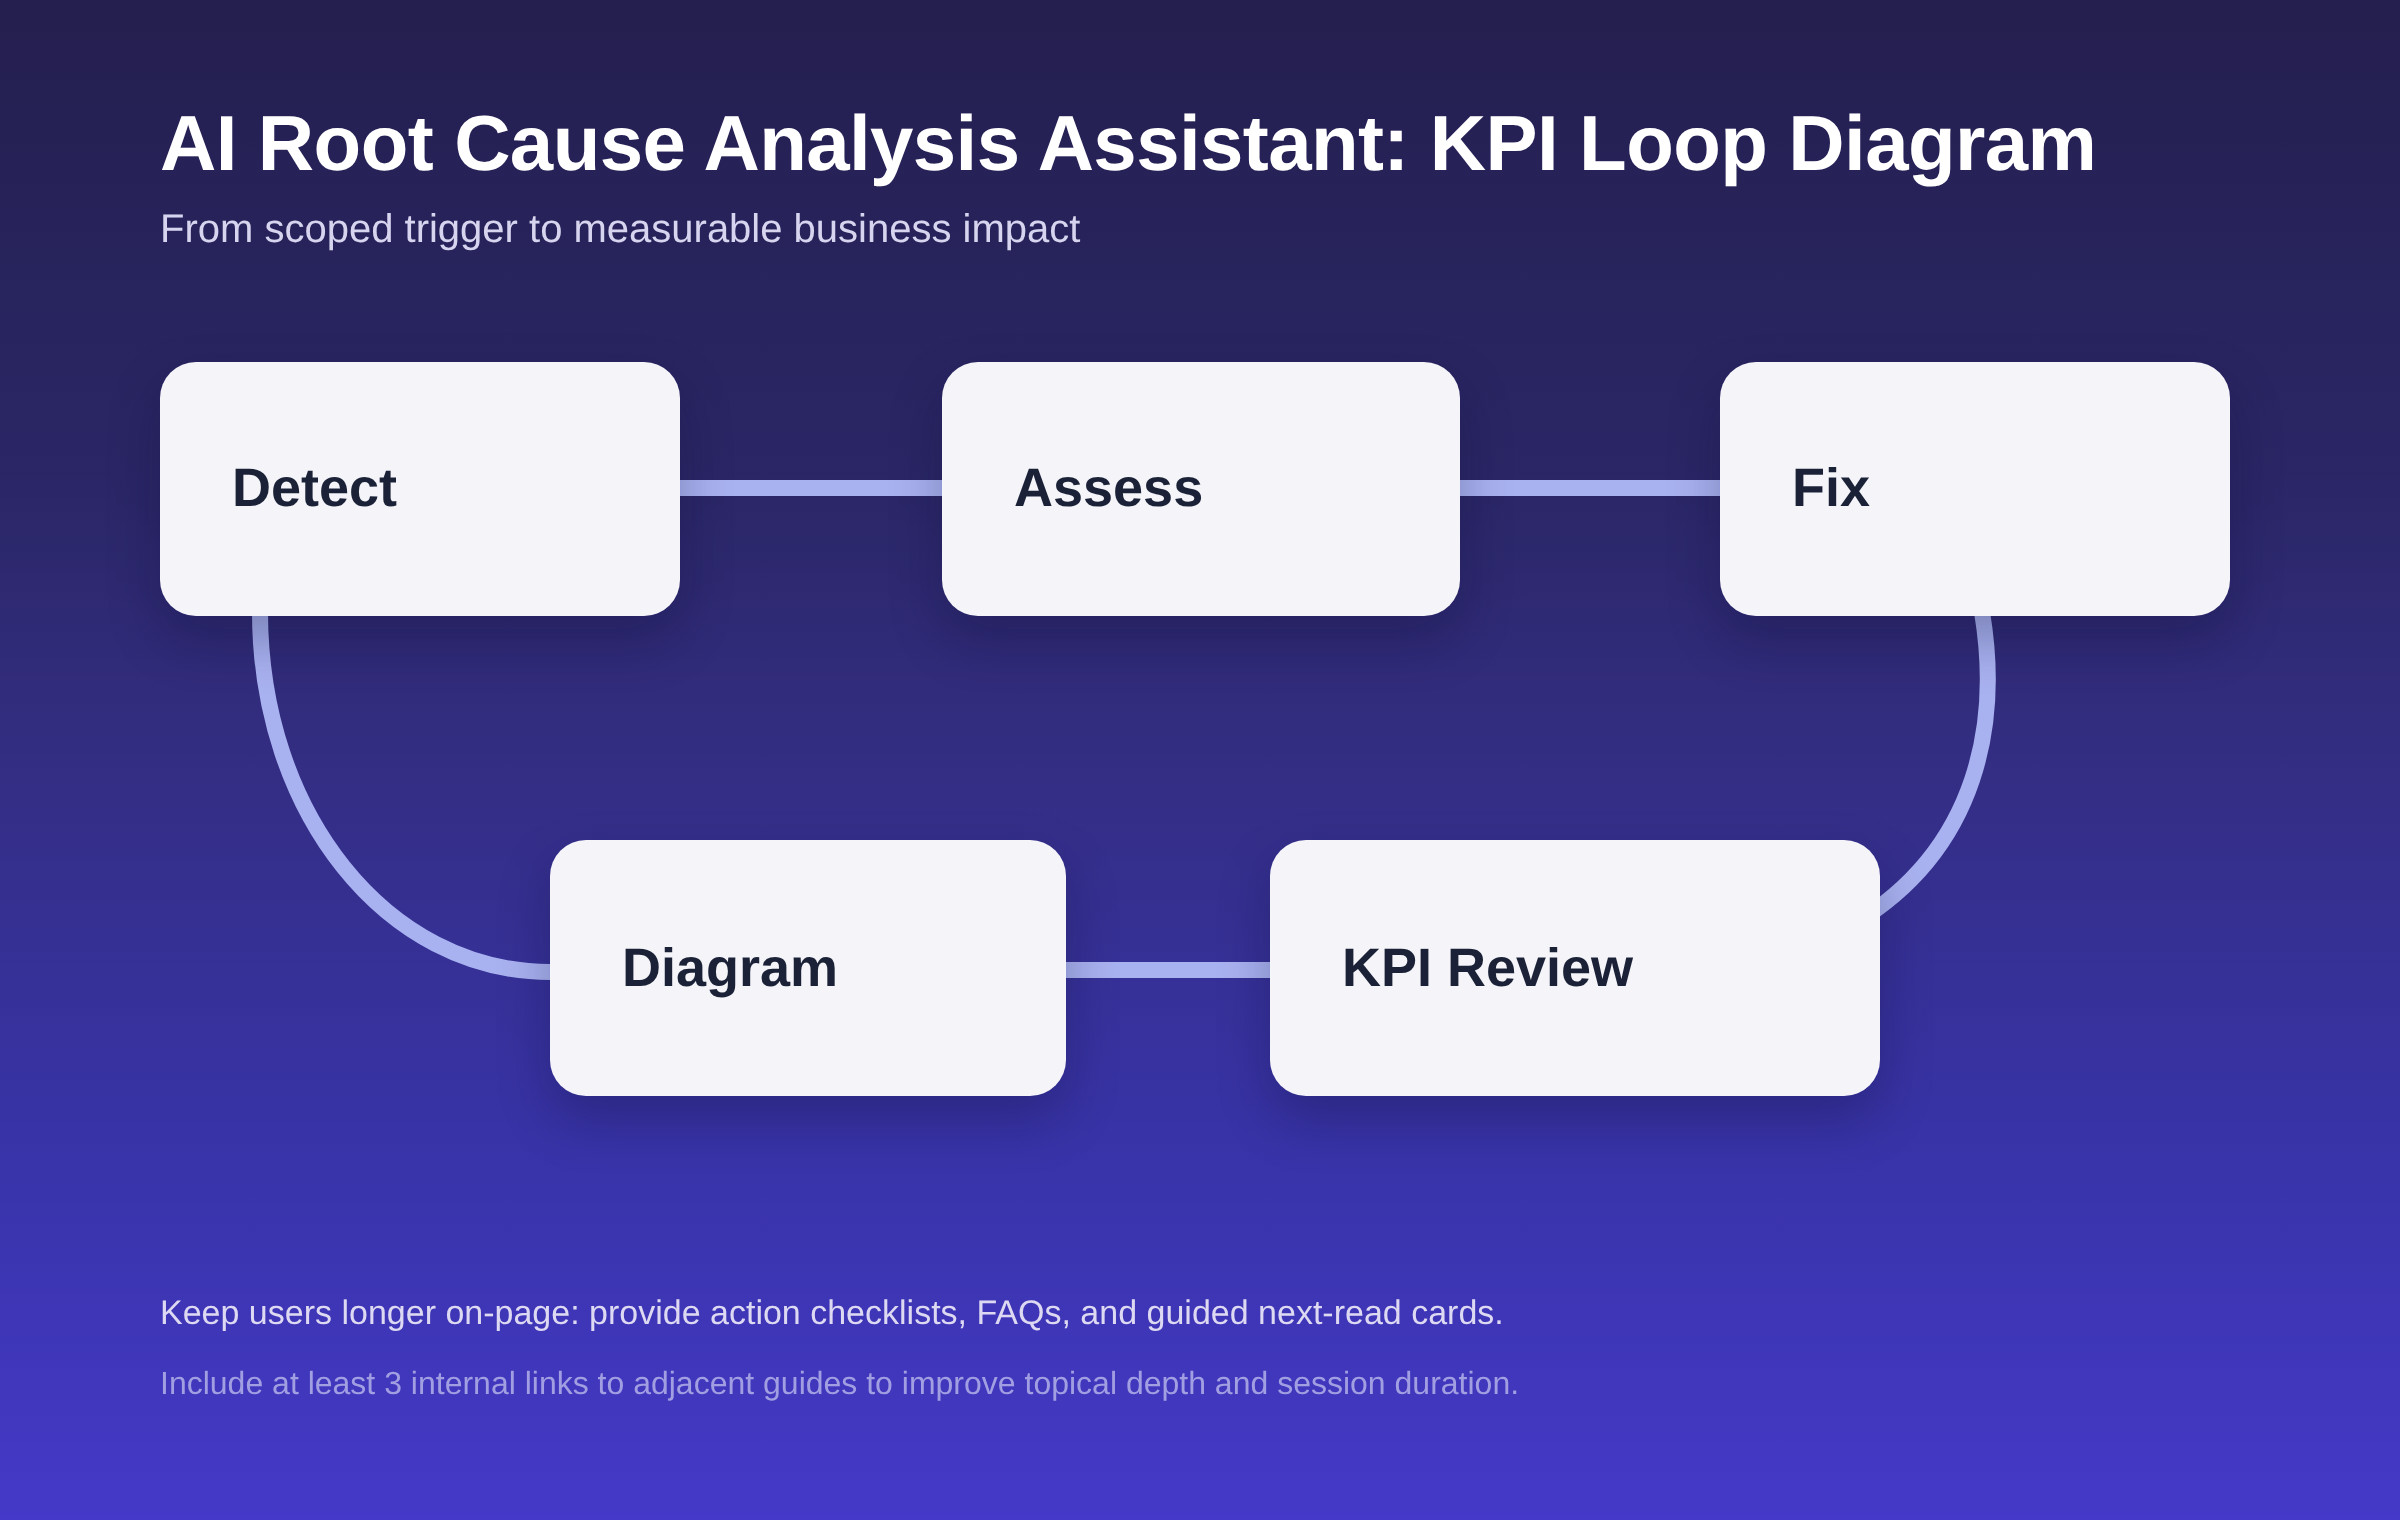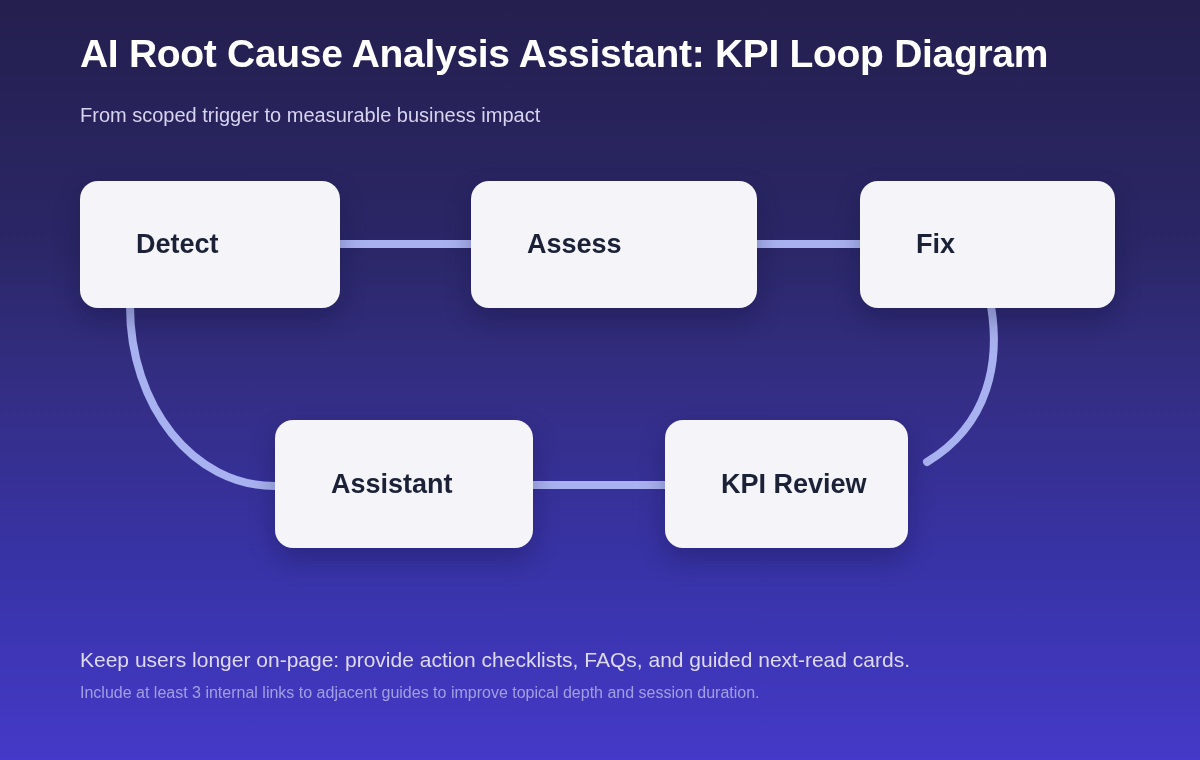--- a/index.html
+++ b/index.html
@@ -12,21 +12,21 @@
     position: relative;
     width: 1200px; height: 760px;
     background: linear-gradient(180deg,
       var(--bg_top, #241f4e) 0%,
       #2b2768 33%,
       var(--bg_mid, #332d80) 48%,
       #3833a6 74%,
       var(--bg_bottom, #4439c8) 100%);
   }
   .page-title {
-    position: absolute; left: 80px; top: 30px;
+    position: absolute; left: 80px; top: 49px;
     margin: 0;
     font-size: 39px; font-weight: bold; line-height: 1.25;
     letter-spacing: -0.3px;
     color: var(--title_text, #ffffff);
     white-space: nowrap;
   }
   .page-subtitle {
     position: absolute; left: 80px; top: 102px;
     margin: 0;
     font-size: 20px; font-weight: normal; line-height: 1.3;
@@ -42,38 +42,38 @@
     fill: none;
     stroke: var(--connector, #a9b2f0);
     stroke-width: 8;
     stroke-linecap: round;
   }
   .node {
     position: absolute;
     background: var(--node_bg, #f4f4f9);
     border-radius: 18px;
     display: flex; align-items: center;
-    padding-left: 56px;
+    padding-left: 36px;
     box-sizing: border-box;
     box-shadow: 0 12px 26px rgba(12, 10, 45, 0.28);
   }
   .node span {
     font-size: 27px; font-weight: bold;
     color: var(--node_text, #1b2237);
     white-space: nowrap;
   }
   .node-detect     { left: 80px;  top: 181px; width: 260px; height: 127px; }
-  .node-assess     { left: 471px; top: 181px; width: 286px; height: 127px; }
+  .node-assess     { left: 471px; top: 181px; width: 259px; height: 127px; }
   .node-fix        { left: 860px; top: 181px; width: 255px; height: 127px; }
   .node-validate   { left: 275px; top: 420px; width: 258px; height: 128px; }
-  .node-kpi-review { left: 665px; top: 420px; width: 243px; height: 128px; }
+  .node-kpi-review { left: 635px; top: 420px; width: 305px; height: 128px; }
   .footer-tip-primary {
     position: absolute; left: 80px; top: 646px;
     margin: 0;
-    font-size: 21px; line-height: 1.3;
+    font-size: 17px; line-height: 1.3;
     color: var(--footer_primary, #ded9f2);
     white-space: nowrap;
   }
   .footer-tip-secondary {
     position: absolute; left: 80px; top: 683px;
     margin: 0;
     font-size: 16px; line-height: 1.3;
     color: var(--footer_secondary, #a29ee2);
     white-space: nowrap;
   }
@@ -97,21 +97,21 @@
   <div class="node node-detect">
     <span>Detect</span>
   </div>
   <div class="node node-assess">
     <span>Assess</span>
   </div>
   <div class="node node-fix">
     <span>Fix</span>
   </div>
   <div class="node node-validate">
-    <span>Assistant</span>
+    <span>Diagram</span>
   </div>
   <div class="node node-kpi-review">
     <span>KPI Review</span>
   </div>
 
   <p class="footer-tip-primary">Keep users longer on-page: provide action checklists, FAQs, and guided next-read cards.</p>
   <p class="footer-tip-secondary">Include at least 3 internal links to adjacent guides to improve topical depth and session duration.</p>
 
 </div>
 

